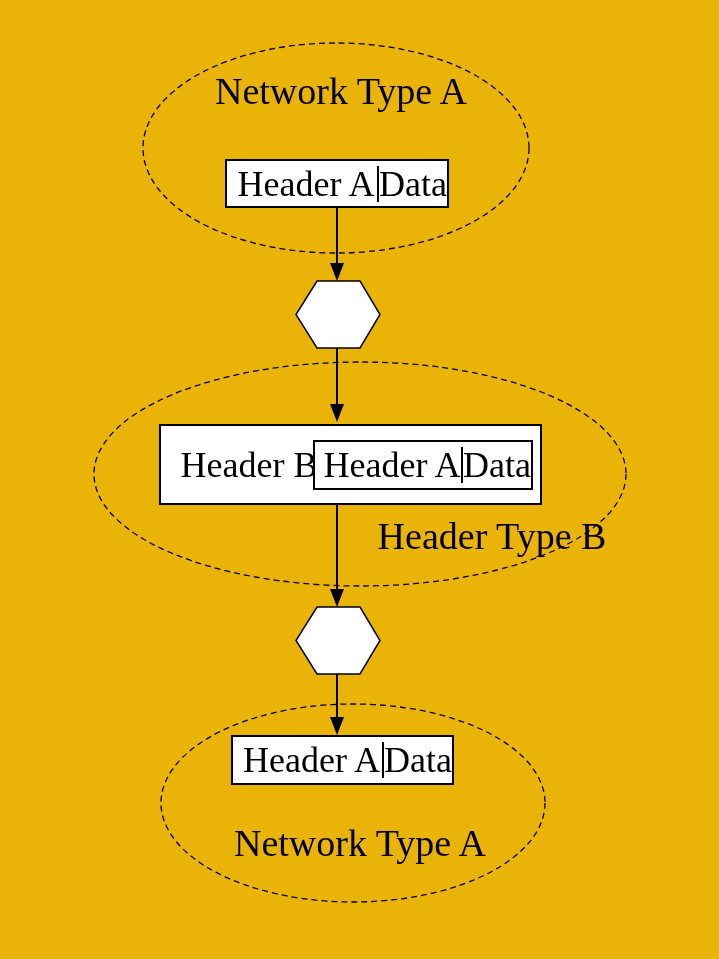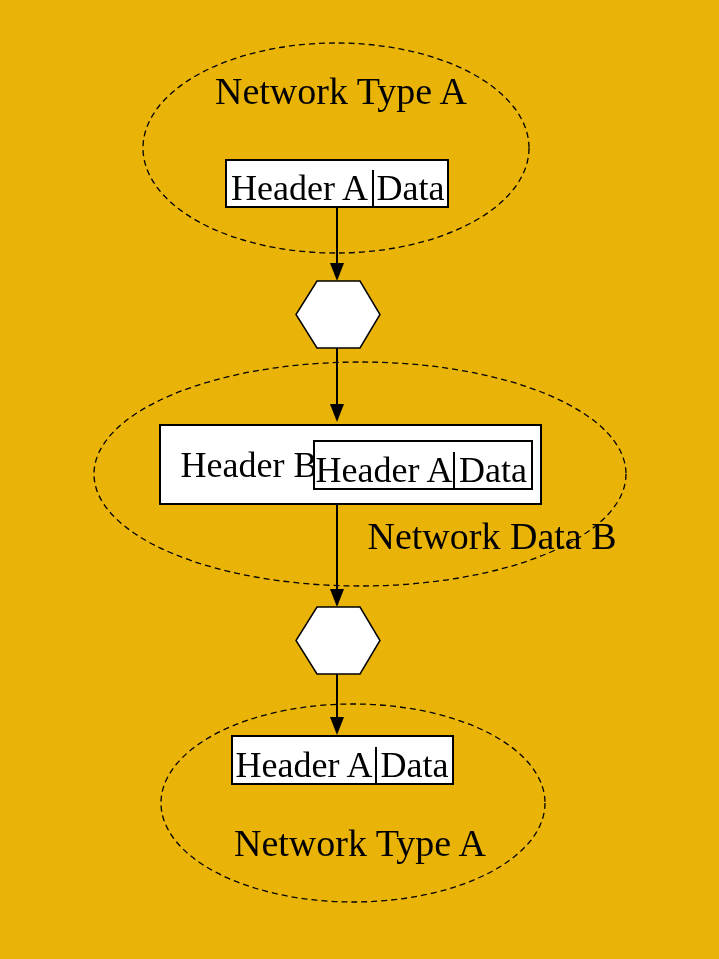--- a/index.html
+++ b/index.html
@@ -28,21 +28,22 @@
     line-height: 1;
     white-space: nowrap;
   }
   .pkt-box {
     position: absolute;
     box-sizing: border-box;
     border: 2px solid #000000;
     background: #ffffff;
     display: flex;
     flex-direction: row;
-    align-items: flex-end;
+    align-items: center;
+    padding-left: 8px;
   }
   .pkt-cell {
     display: flex;
     align-items: center;
     justify-content: center;
     font-size: 36px;
     line-height: 1;
     white-space: nowrap;
   }
   .pkt-cell.divided {
@@ -97,21 +98,21 @@
     <polygon points="330,589 344,589 337,607" fill="#000000"></polygon>
 
     <polygon points="317,607 360,607 380,640.5 360,674 317,674 296,640.5" fill="#ffffff" stroke="#000000" stroke-width="1.5"></polygon>
 
     <line x1="337" y1="674" x2="337" y2="719" stroke="#000000" stroke-width="2"></line>
     <polygon points="330,717 344,717 337,735" fill="#000000"></polygon>
   </svg>
 
   <div class="net-label" style="left:341px; top:91px;">Network Type A</div>
 
-  <div class="net-label" style="left:492px; top:536px;">Network Data B</div>
+  <div class="net-label" style="left:492px; top:536px;">Header Type B</div>
 
   <div class="net-label" style="left:360px; top:843px;">Network Type A</div>
 
   <div class="pkt-box box-top">
     <div class="pkt-cell c1 divided">Header A</div>
     <div class="pkt-cell c2">Data</div>
   </div>
 
   <div class="pkt-box box-mid-outer">
     <div class="header-b-region">Header B</div>

